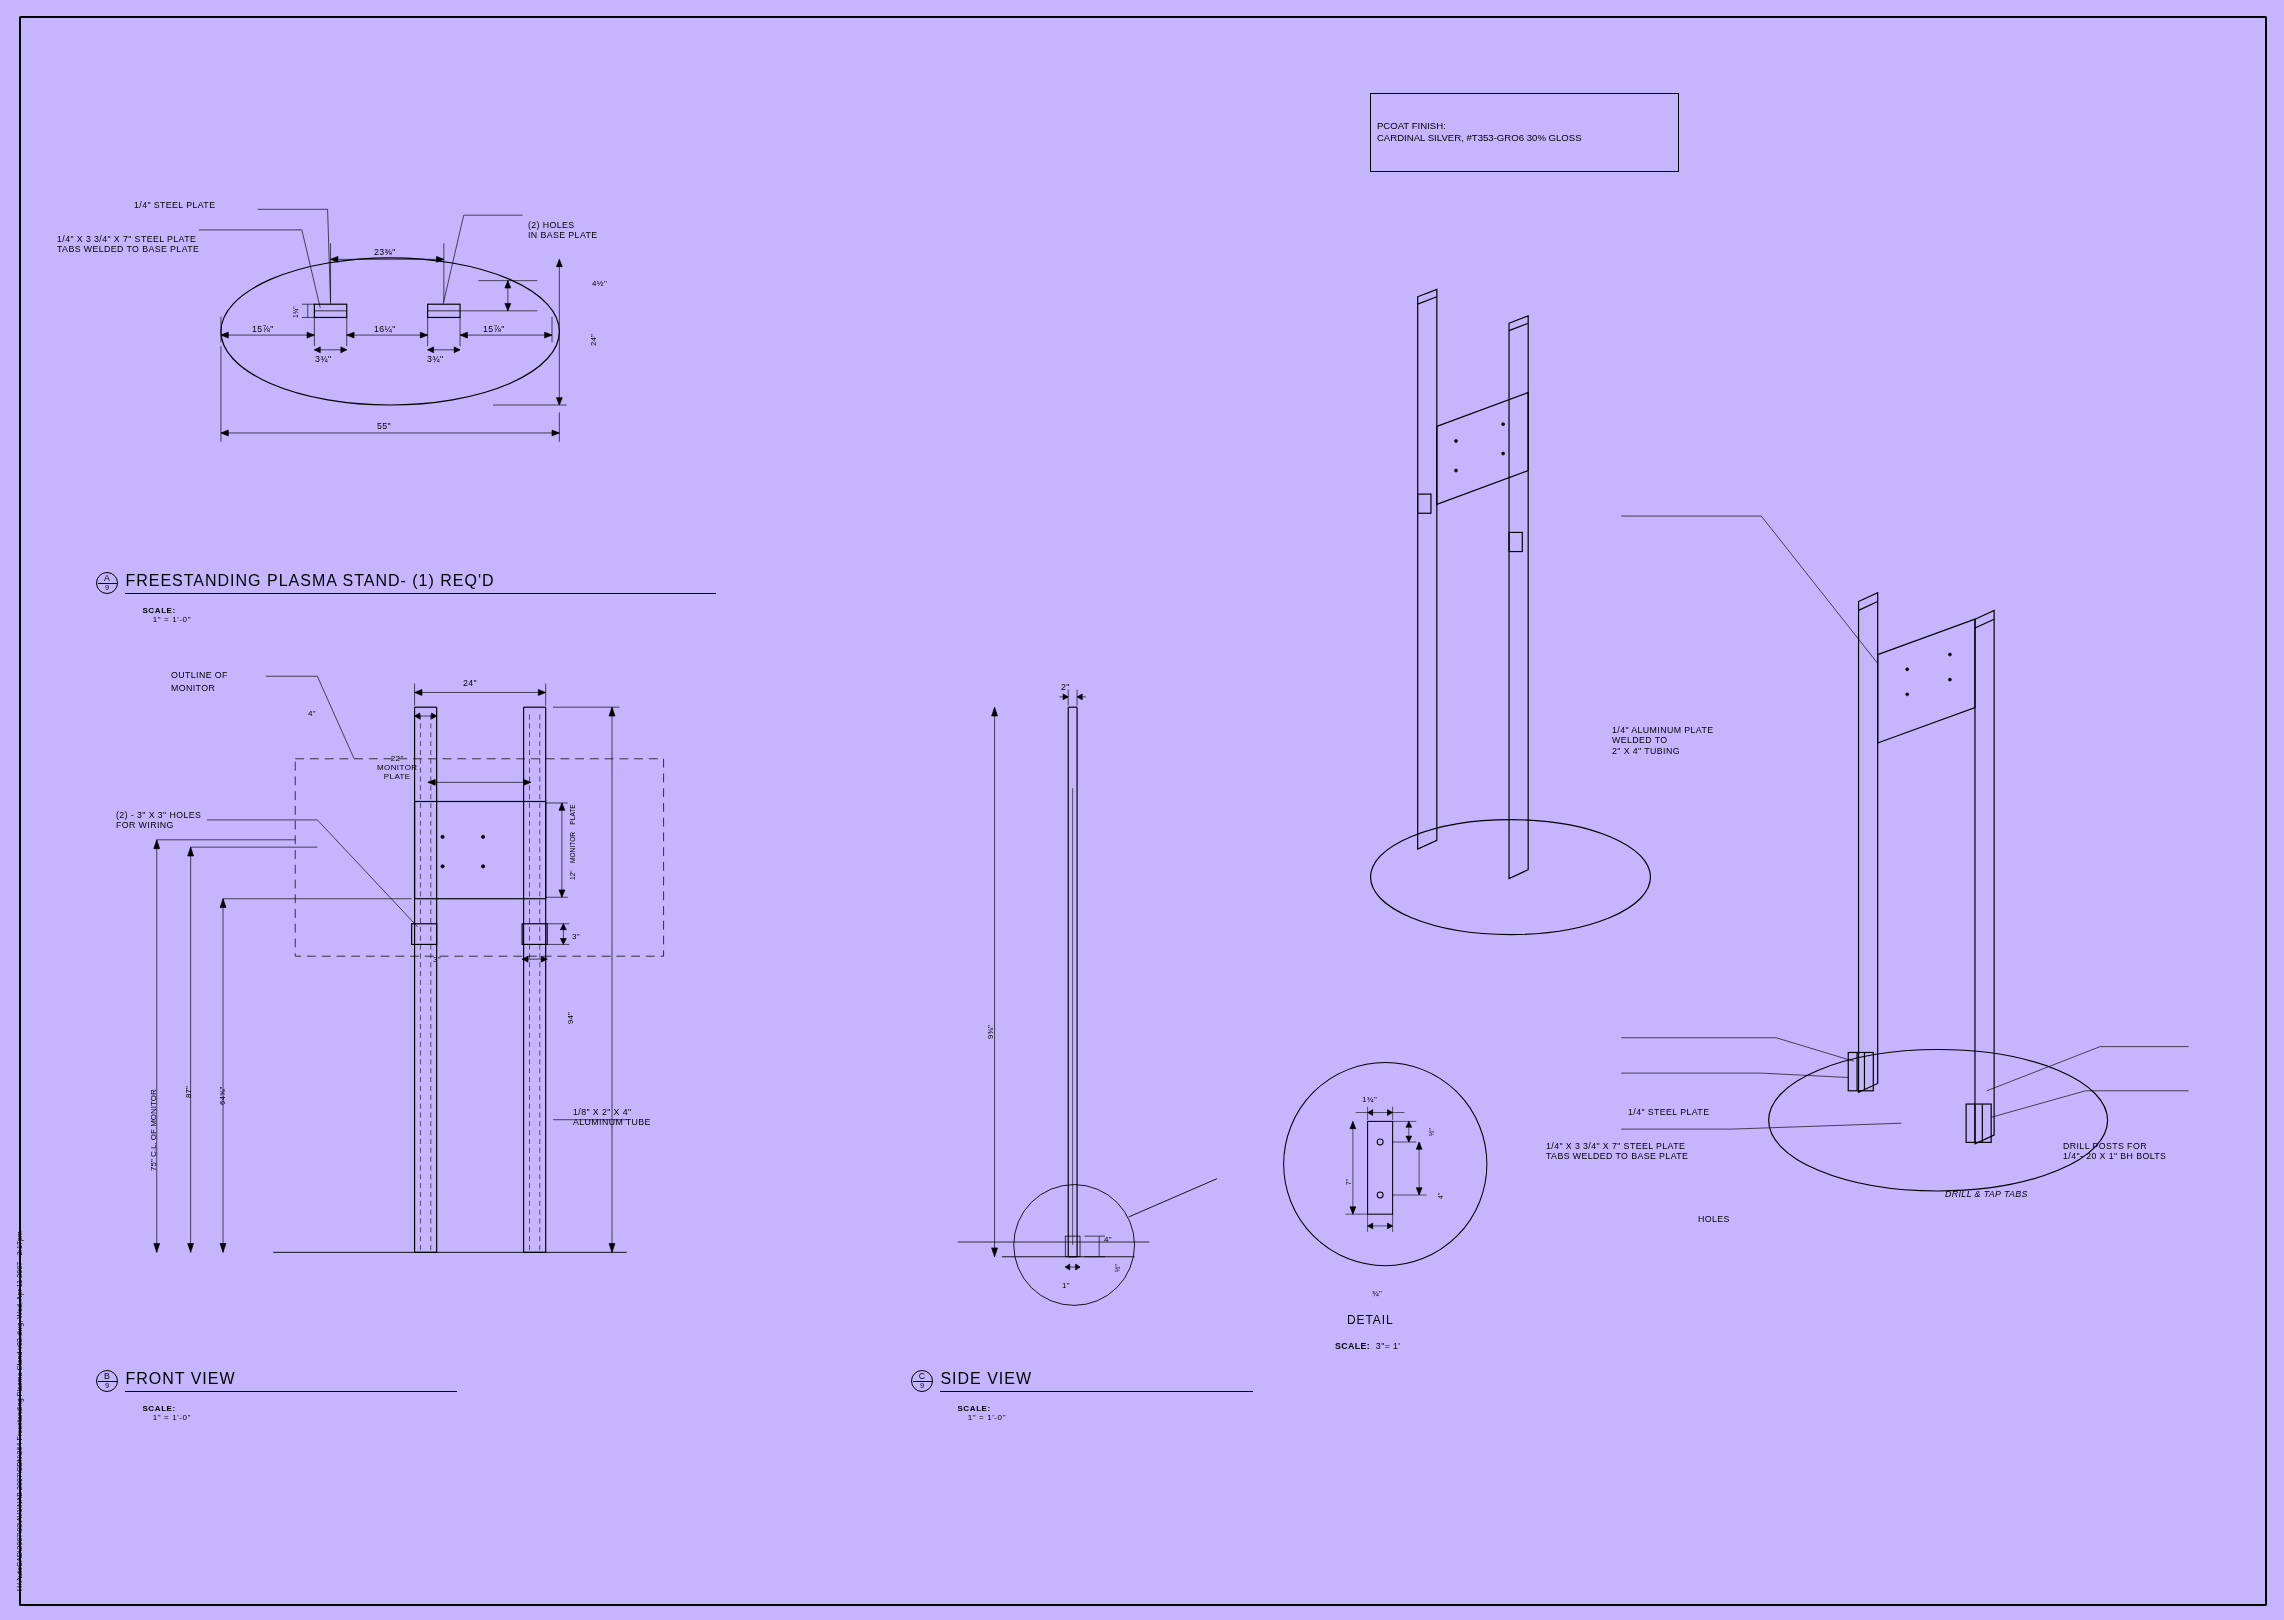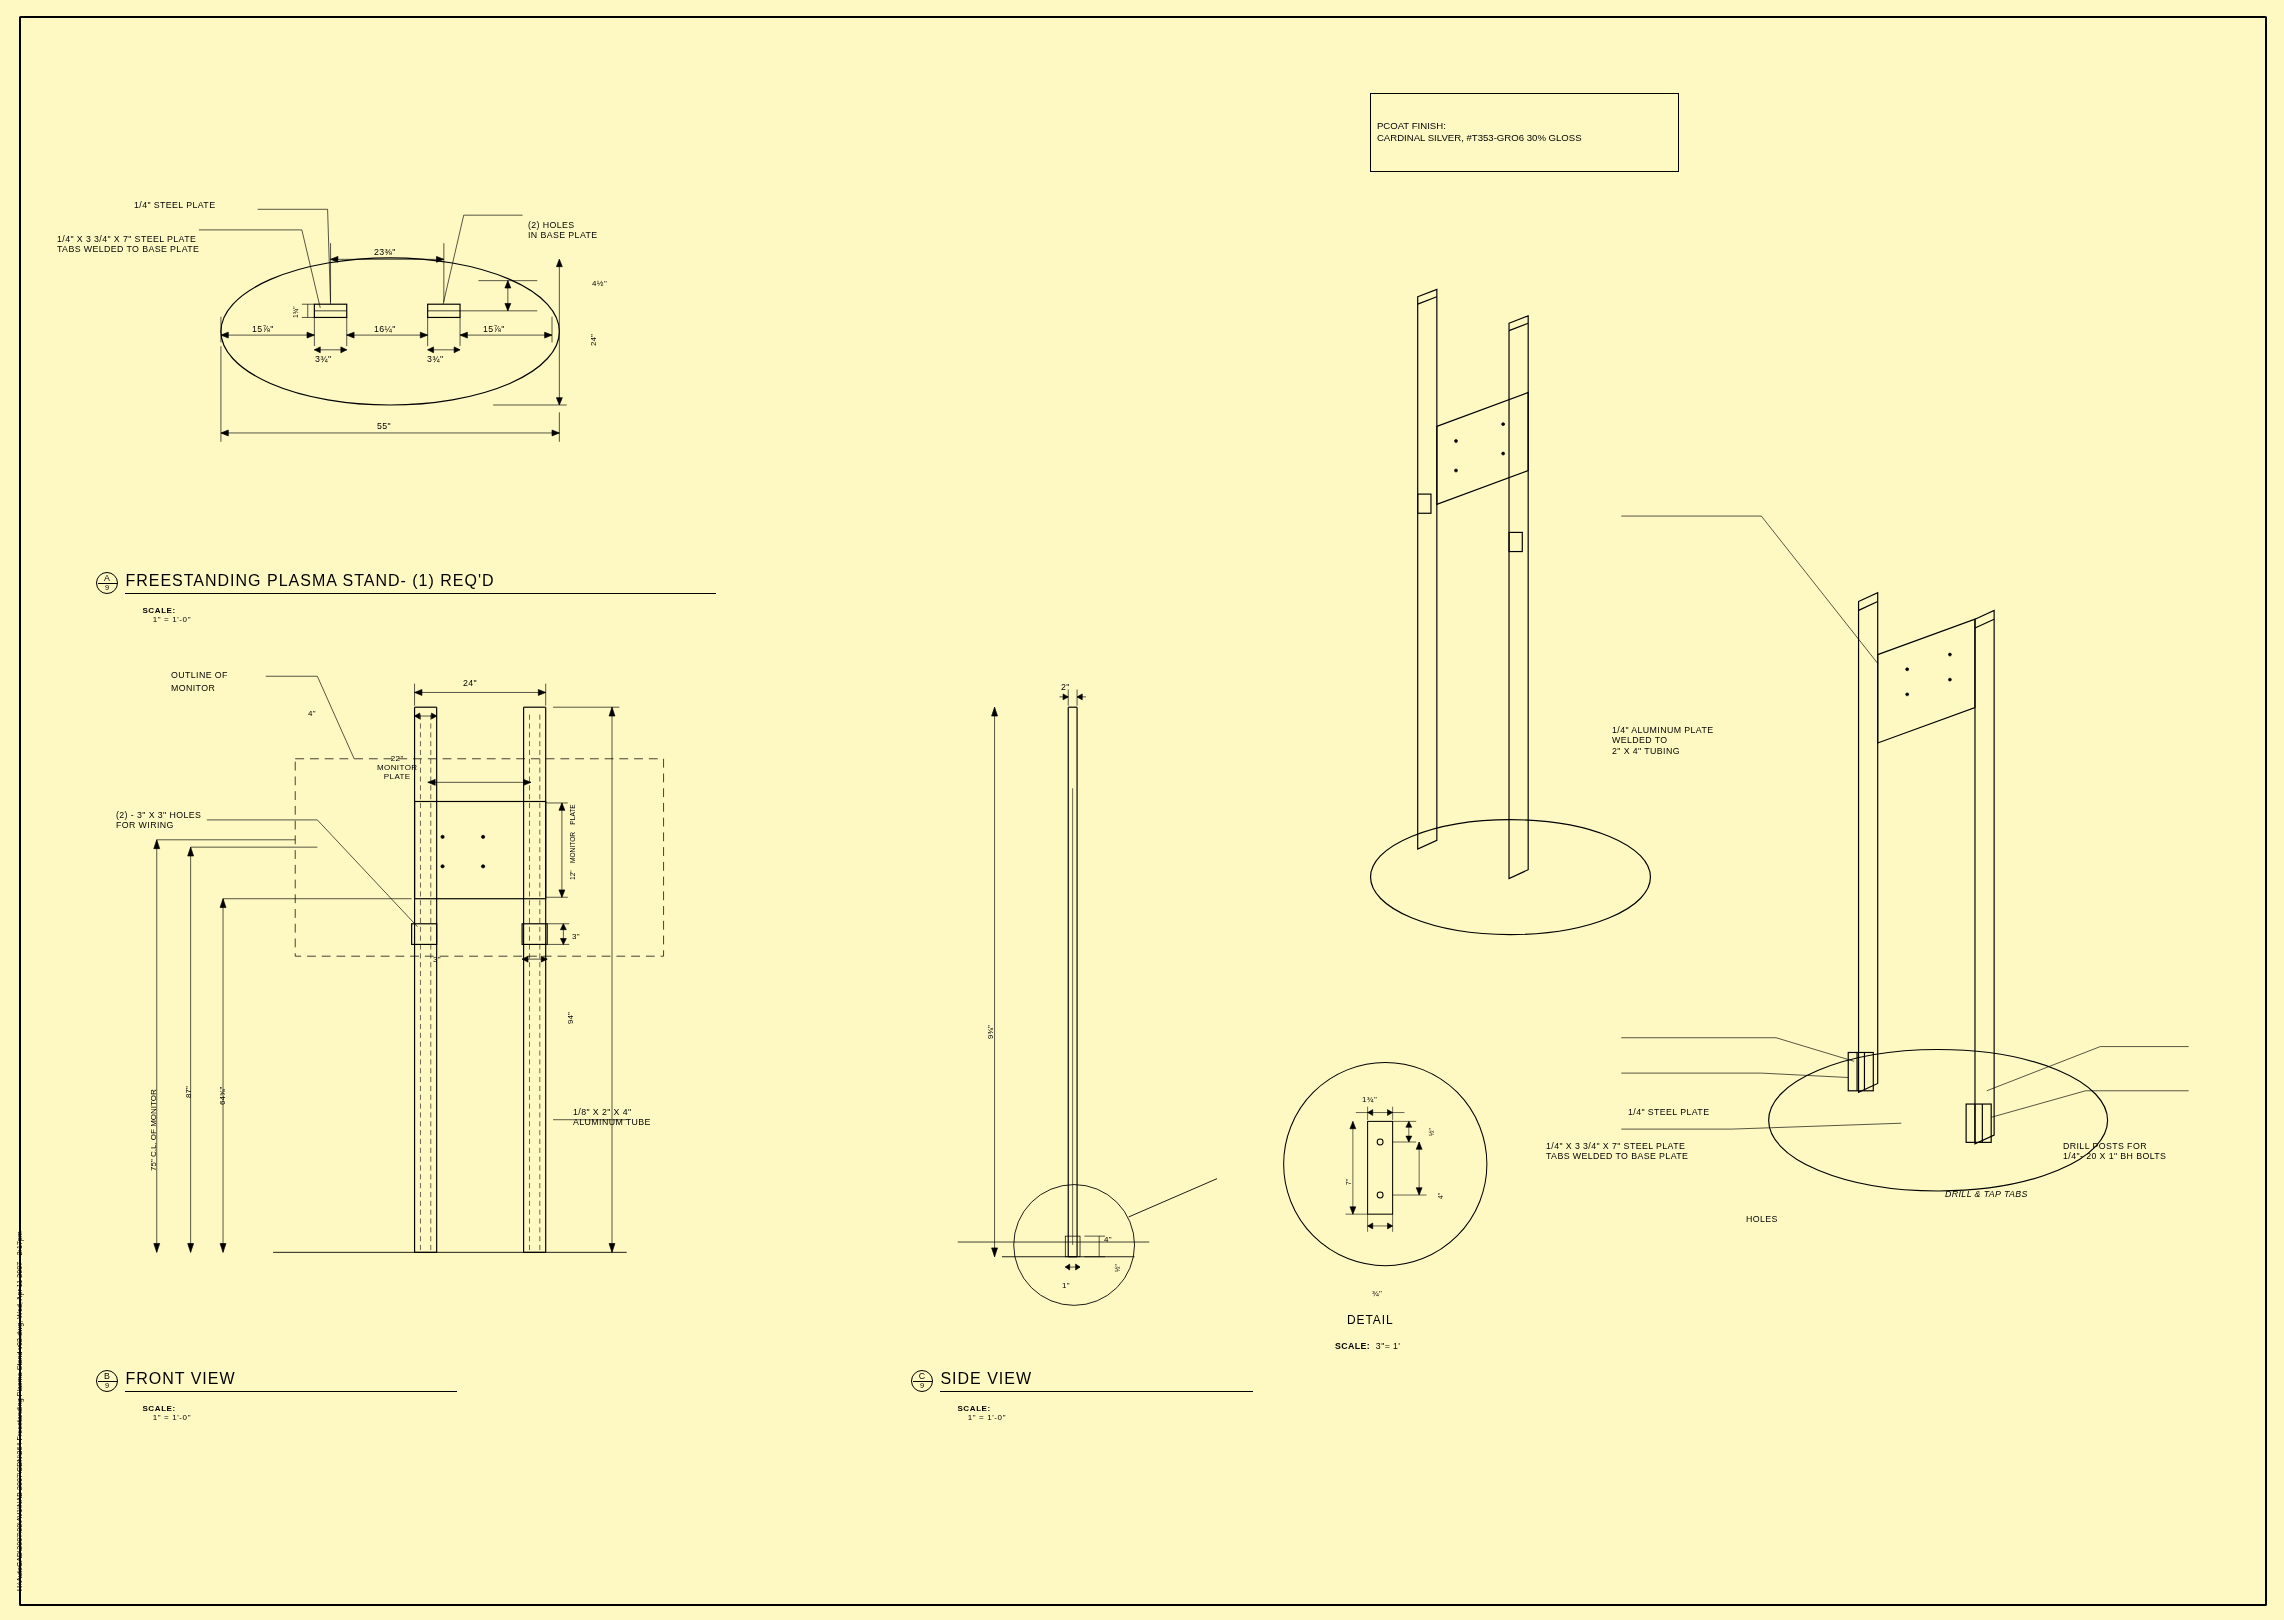--- a/index.html
+++ b/index.html
@@ -7,21 +7,21 @@
     padding: 0;
     background: #ffffff;
   }
   body {
     font-family: "Liberation Sans", sans-serif;
   }
   #sheet {
     position: relative;
     width: 2284px;
     height: 1620px;
-    background: #fef9c3;
+    background: #c4b5fd;
     overflow: hidden;
   }
   .border-outer {
     position: absolute;
     left: 19px;
     top: 16px;
     width: 2244px;
     height: 1586px;
     border: 2.2px solid #000;
     border-radius: 1.5px;
@@ -517,19 +517,19 @@
       <line x1="500" y1="700" x2="372" y2="736"></line>
     </g>
   </svg>
 
   <div class="txt t9" style="left:1612px; top:725px; line-height:10.3px;">1/4" ALUMINUM PLATE
 WELDED TO
 2" X 4" TUBING</div>
   <div class="txt t9" style="left:1628px; top:1107px;">1/4" STEEL PLATE</div>
   <div class="txt t9" style="left:1546px; top:1141px; line-height:10.3px;">1/4" X 3 3/4" X 7" STEEL PLATE
 TABS WELDED TO BASE PLATE</div>
-  <div class="txt t9" style="left:1698px; top:1214px;margin-left:48px;">HOLES</div>
+  <div class="txt t9" style="left:1698px; top:1214px;">HOLES</div>
   <div class="txt t9" style="left:2063px; top:1141px; line-height:10.3px;">DRILL POSTS FOR
 1/4"- 20 X 1" BH BOLTS</div>
   <div class="txt t9" style="left:1945px; top:1189px;font-style:italic;">DRILL &amp; TAP TABS</div>
 
 </div>
 
 
 </body></html>

